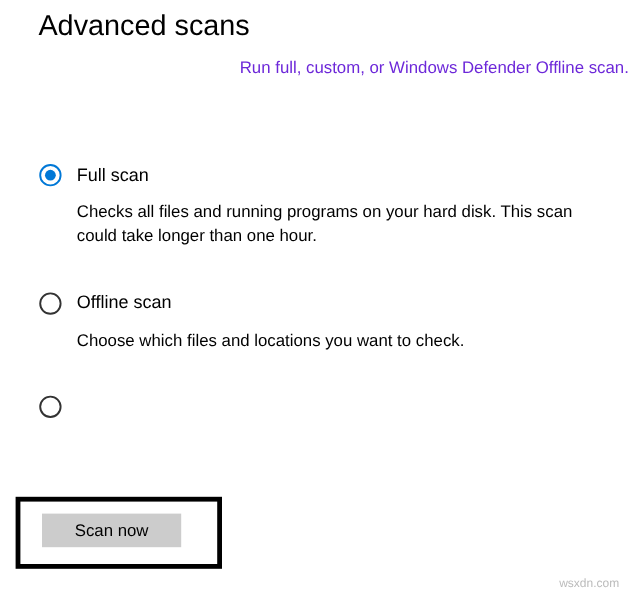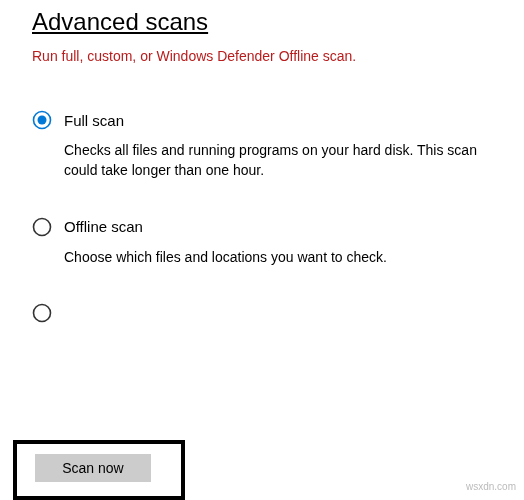--- a/index.html
+++ b/index.html
@@ -9,26 +9,26 @@
       width: 524px;
       height: 500px;
       padding: 8px 0 0 32px;
       color: #000000;
       position: relative;
     }
     .page-title {
       font-size: 24px;
       font-weight: 400;
       margin-bottom: 12px;
-      text-decoration: underline;
     }
     .subtitle {
       font-size: 14px;
-      color: #b91c1c;
-      margin-bottom: 46px;
+      color: #6d28d9;
+      margin-bottom: 72px;
+      text-align: right;
     }
     .option {
       margin-bottom: 36px;
     }
     .option-row {
       display: flex;
       align-items: center;
       gap: 12px;
       margin-bottom: 10px;
       text-align: center;
@@ -48,21 +48,21 @@
     .option-desc {
       font-size: 14px;
       color: #000000;
       margin-left: 32px;
       line-height: 1.45;
       padding-right: 20px;
     }
     .scan-wrap {
       position: absolute;
       left: 13px;
-      top: 440px;
+      top: 414px;
       border: 4px solid #000;
       padding: 10px 18px 14px 18px;
       width: 172px;
     }
     .scan-btn {
       background: #cccccc;
       border: none;
       padding: 6px 20px;
       font-family: inherit;
       font-size: 14px;

